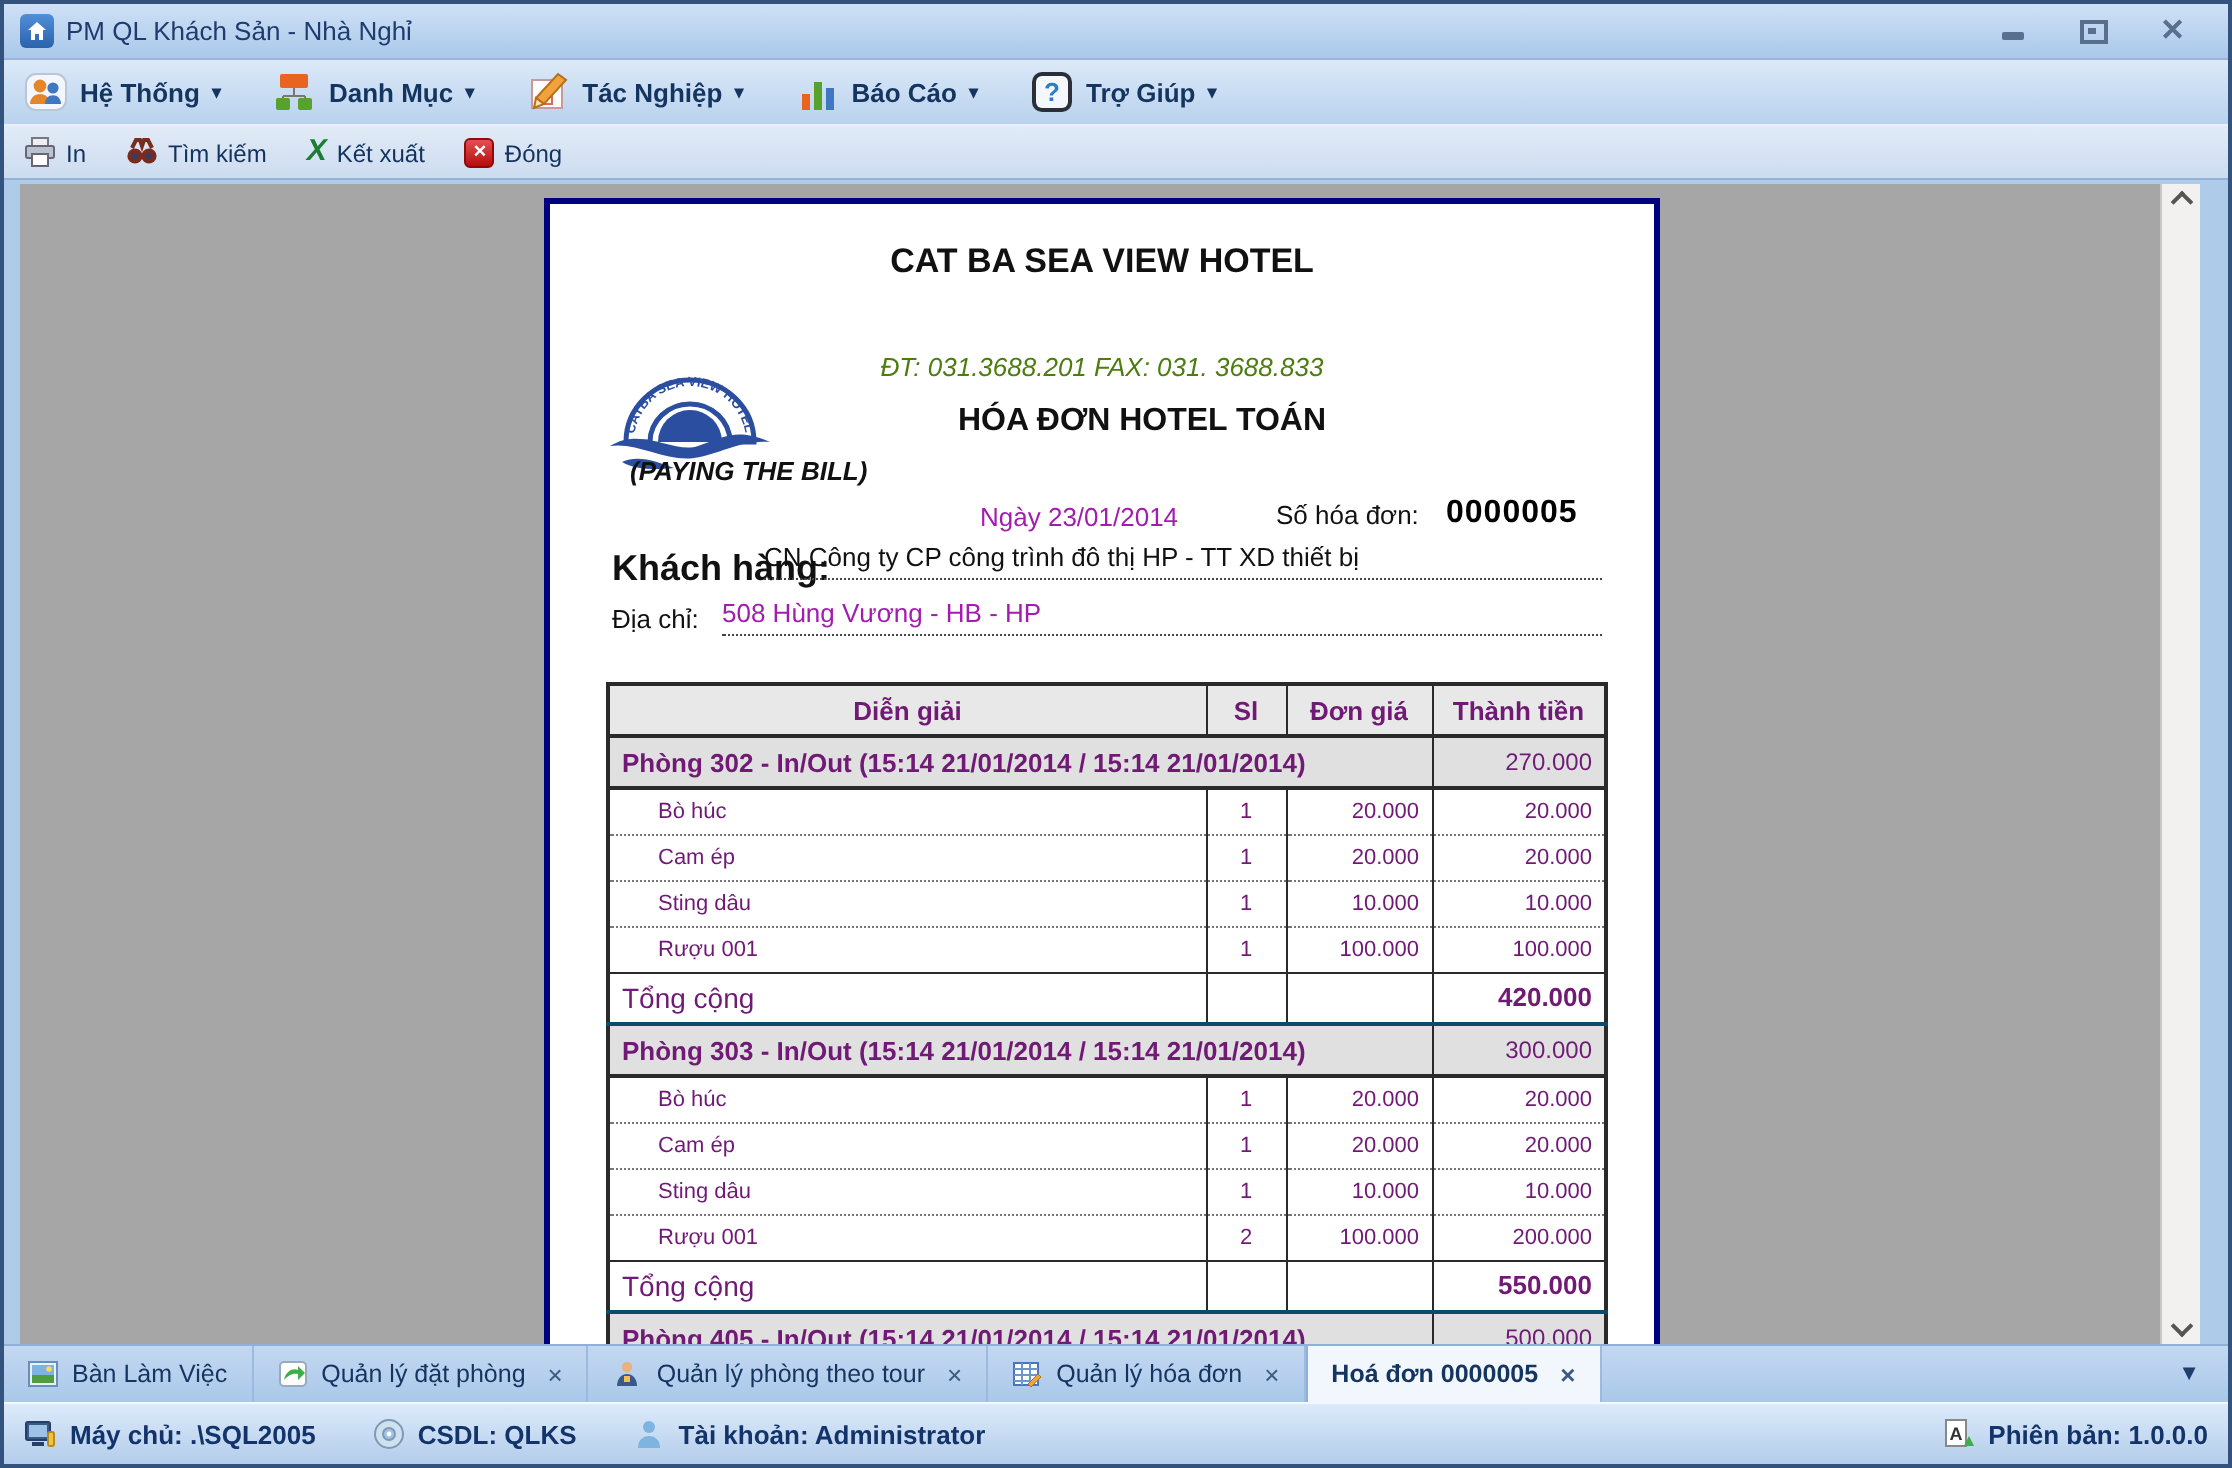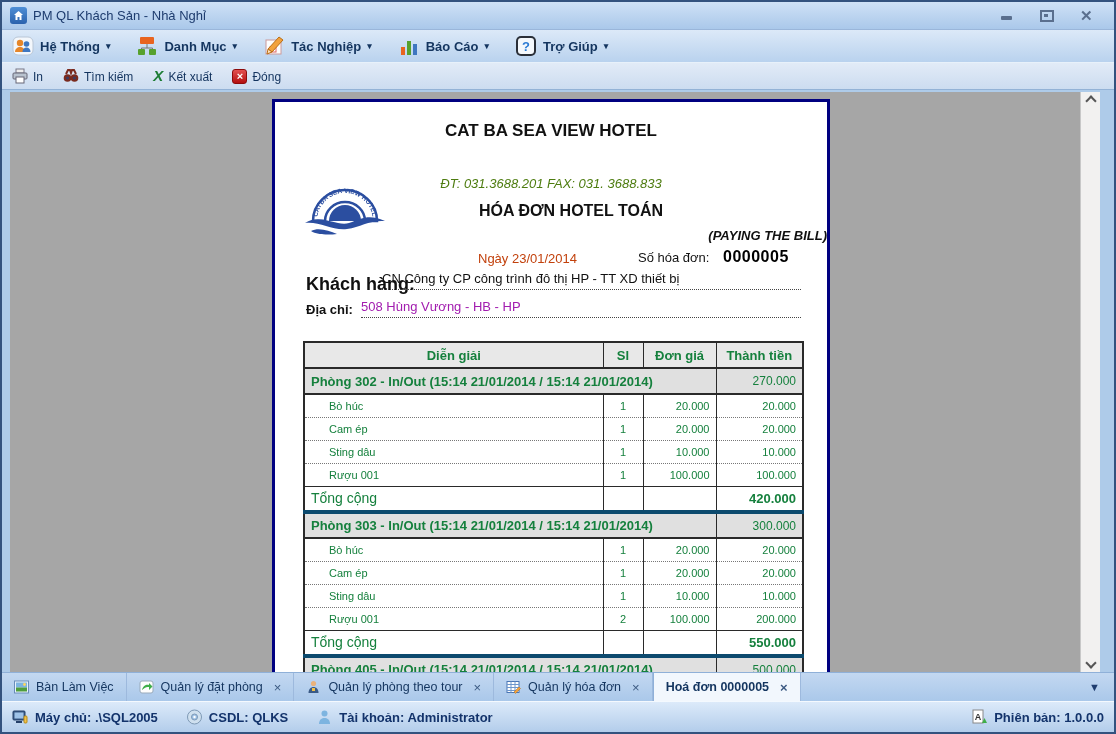--- a/index.html
+++ b/index.html
@@ -53,47 +53,47 @@
   .viewer-rpad { flex:0 0 14px; background:#aecbe9; }
 
   
   .page { position:absolute; left:262px; top:7px; width:558px; height:720px;
           background:#fff; border:3px solid #000080; }
   .abs { position:absolute; }
   .hotel-name { top:19px; left:0; right:0; text-align:center; font-size:17px; font-weight:bold; color:#111; }
   .addr-line  { top:48px; left:0; right:0; text-align:center; font-size:13px; color:#111; }
   .phone-line { top:74px; left:0; right:0; text-align:center; font-size:13px; font-style:italic; color:#4d7c0f; }
   .doc-title  { top:100px; left:40px; right:0; text-align:center; font-size:16px; font-weight:bold; color:#111; }
-  .doc-sub    { top:126px; left:40px; right:0; text-align:right; font-size:13px; font-weight:bold; font-style:italic; color:#111; }
+  .doc-sub    { top:126px; left:40px; right:0; text-align:left; font-size:13px; font-weight:bold; font-style:italic; color:#111; }
   .logo { top:85px; left:28px; width:84px; height:56px; }
-  .date-line { top:149px; left:203px; font-size:13px; color:#c2410c; }
+  .date-line { top:149px; left:215px; font-size:13px; color:#a21caf; }
   .invno-label { top:148px; left:363px; font-size:13px; color:#111; }
   .invno-value { top:146px; left:448px; font-size:16px; font-weight:bold; color:#000; letter-spacing:0.5px; }
   .cust-label { top:172px; left:31px; font-size:18px; font-weight:bold; color:#111; }
   .cust-value { top:169px; left:107px; width:419px; font-size:13px; color:#111;
                 border-bottom:1.5px dotted #444; padding-bottom:3px; white-space:nowrap; }
-  .addr-label { top:200px; left:31px; font-size:13px; font-weight:bold; color:#111; }
+  .addr-label { top:200px; left:31px; font-size:13px; font-weight:normal; color:#111; }
   .addr-value { top:197px; left:86px; width:440px; font-size:13px; color:#a21caf;
                 border-bottom:1.5px dotted #444; padding-bottom:3px; white-space:nowrap; }
 
   
   table.inv { position:absolute; left:28px; top:239px; width:499px; border-collapse:collapse;
-              table-layout:fixed; color:#15803d; }
+              table-layout:fixed; color:#701a75; }
   table.inv col.c0 { width:299px; } table.inv col.c1 { width:40px; }
   table.inv col.c2 { width:73px; } table.inv col.c3 { width:87px; }
   table.inv td, table.inv th { border:1px solid #2a2a2a; overflow:hidden; white-space:nowrap; }
   table.inv { border:2px solid #2a2a2a; }
   tr.thead th { background:#e8e8e8; font-size:13px; font-weight:bold; height:26px; text-align:center;
                 border-bottom:2px solid #2a2a2a; }
   tr.sect td { background:#e0e0e0; height:26px; font-size:13px;
                border-top:2px solid #2a2a2a; border-bottom:2px solid #2a2a2a; }
   tr.sect td.t { font-weight:bold; padding-left:6px; }
   tr.item td { height:23px; font-size:11px; border-top:1px dotted #777; border-bottom:1px dotted #777; }
   tr.item td.t { padding-left:24px; }
-  tr.total td { height:26px; border-top:1px solid #2a2a2a; border-bottom:4px solid #0c4a6e; }
+  tr.total td { height:26px; border-top:1px solid #2a2a2a; border-bottom:2px solid #0c4a6e; }
   tr.total td.t { font-size:14px; padding-left:6px; }
   tr.total td.num { font-weight:bold; font-size:13px; }
   td.num, tr.sect td.num { text-align:right; padding-right:6px; font-size:12px; }
   tr.item td.num { font-size:11px; }
   td.ctr { text-align:center; }
 
   
   .tabbar { height:29px; background:linear-gradient(#c3d8f1,#aac8ea); border-top:1px solid #8fb0d8;
             display:flex; align-items:stretch; flex:0 0 auto; position:relative; }
   .tab { display:flex; align-items:center; gap:7px; padding:0 12px; font-size:12.5px; color:#14355f;

